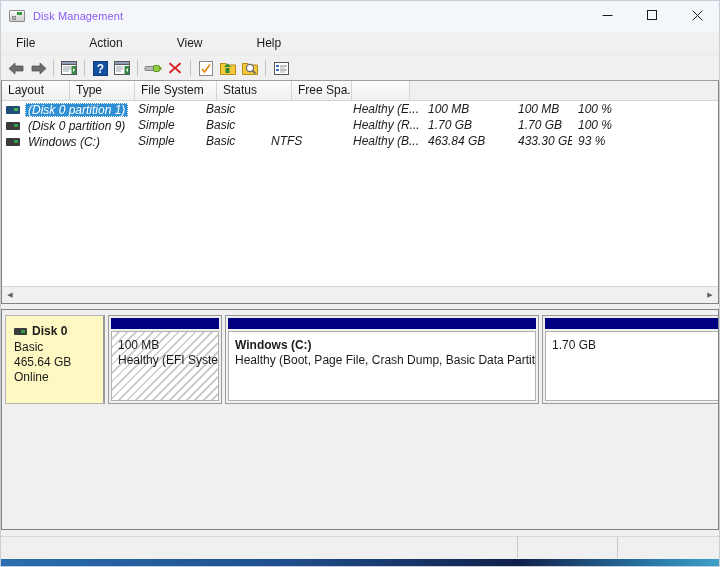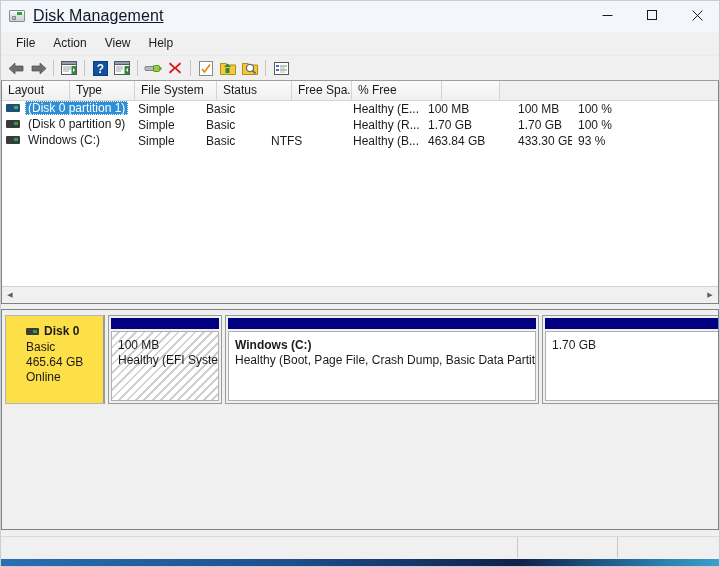--- a/index.html
+++ b/index.html
@@ -51,24 +51,23 @@
   .disk-glyph::after {
     content: "";
     position: absolute;
     left: 2px; bottom: 1px;
     width: 4px; height: 4px;
     background: #b9b9b9;
     border: 1px solid #8a8a8a;
     box-sizing: border-box;
   }
   .title-text {
-    font-size: 16px;
-    color: #0f172a;
+    font-size: 11px;
+    color: #8b5cf6;
     letter-spacing: 0.1px;
-    text-decoration: underline;
   }
   .win-controls {
     position: absolute;
     right: 0; top: 0;
     display: flex;
     height: 31px;
   }
   .win-btn {
     width: 45px; height: 31px;
     display: flex; align-items: center; justify-content: center;
@@ -77,20 +76,21 @@
   .win-btn svg { display: block; }
 
   
   .menubar {
     height: 23px;
     background: #f0f0f0;
     display: flex;
     align-items: center;
     padding-left: 7px;
     border-bottom: 1px solid #ebebeb;
+    gap: 36px;
   }
   .menu-item {
     font-size: 12px;
     color: #1b1b1b;
     padding: 3px 9px 4px 9px;
     line-height: 14px;
   }
 
   
   .toolbar {
@@ -136,21 +136,22 @@
     padding: 2px 0 0 6px;
     border-right: 1px solid #d4d4d4;
     background: linear-gradient(#fbfbfb, #f0f0f0);
     white-space: nowrap;
     overflow: hidden;
   }
   .lv-body { position: relative; }
   .lv-row {
     display: flex;
     height: 16px;
-    align-items: flex-start;
+    align-items: flex-end;
+    font-style: italic;
   }
   .lv-cell {
     box-sizing: border-box;
     font-size: 12px;
     color: #1b1b1b;
     padding-left: 6px;
     white-space: nowrap;
     overflow: hidden;
     line-height: 16px;
   }
@@ -222,24 +223,24 @@
   .disk-row {
     display: flex;
     height: 96px;
     padding: 5px 0 0 3px;
     box-sizing: border-box;
   }
   .disk-info {
     width: 100px;
     height: 89px;
     box-sizing: border-box;
-    background: #fde047;
+    background: #fef9c3;
     border: 1px solid #b4b4b4;
     border-right: 2px solid #9a9a9a;
-    padding: 8px 0 0 20px;
+    padding: 8px 0 0 8px;
     flex: none;
   }
   .disk-info-title {
     display: flex;
     align-items: center;
     margin-bottom: 2px;
   }
   .disk-info-title .disk-mini {
     width: 13px; height: 7px;
     background: #3b3b3b;
@@ -500,21 +501,20 @@
     </div>
   </div>
 
   <div class="list-pane">
     <div class="lv-header">
       <div class="lv-col" style="width:68px">Layout</div>
       <div class="lv-col" style="width:65px">Type</div>
       <div class="lv-col" style="width:82px">File System</div>
       <div class="lv-col" style="width:75px">Status</div>
       <div class="lv-col" style="width:60px">Free Spa...</div>
-      <div class="lv-col" style="width:90px">% Free</div>
       <div class="lv-col" style="width:58px"></div>
     </div>
 
     <div class="lv-body">
 
       <div class="lv-row selected">
         <div class="lv-cell vol" style="width:130px">
           <span class="vol-icon sel"></span>
           <span class="vol-label">(Disk 0 partition 1)</span>
         </div>

